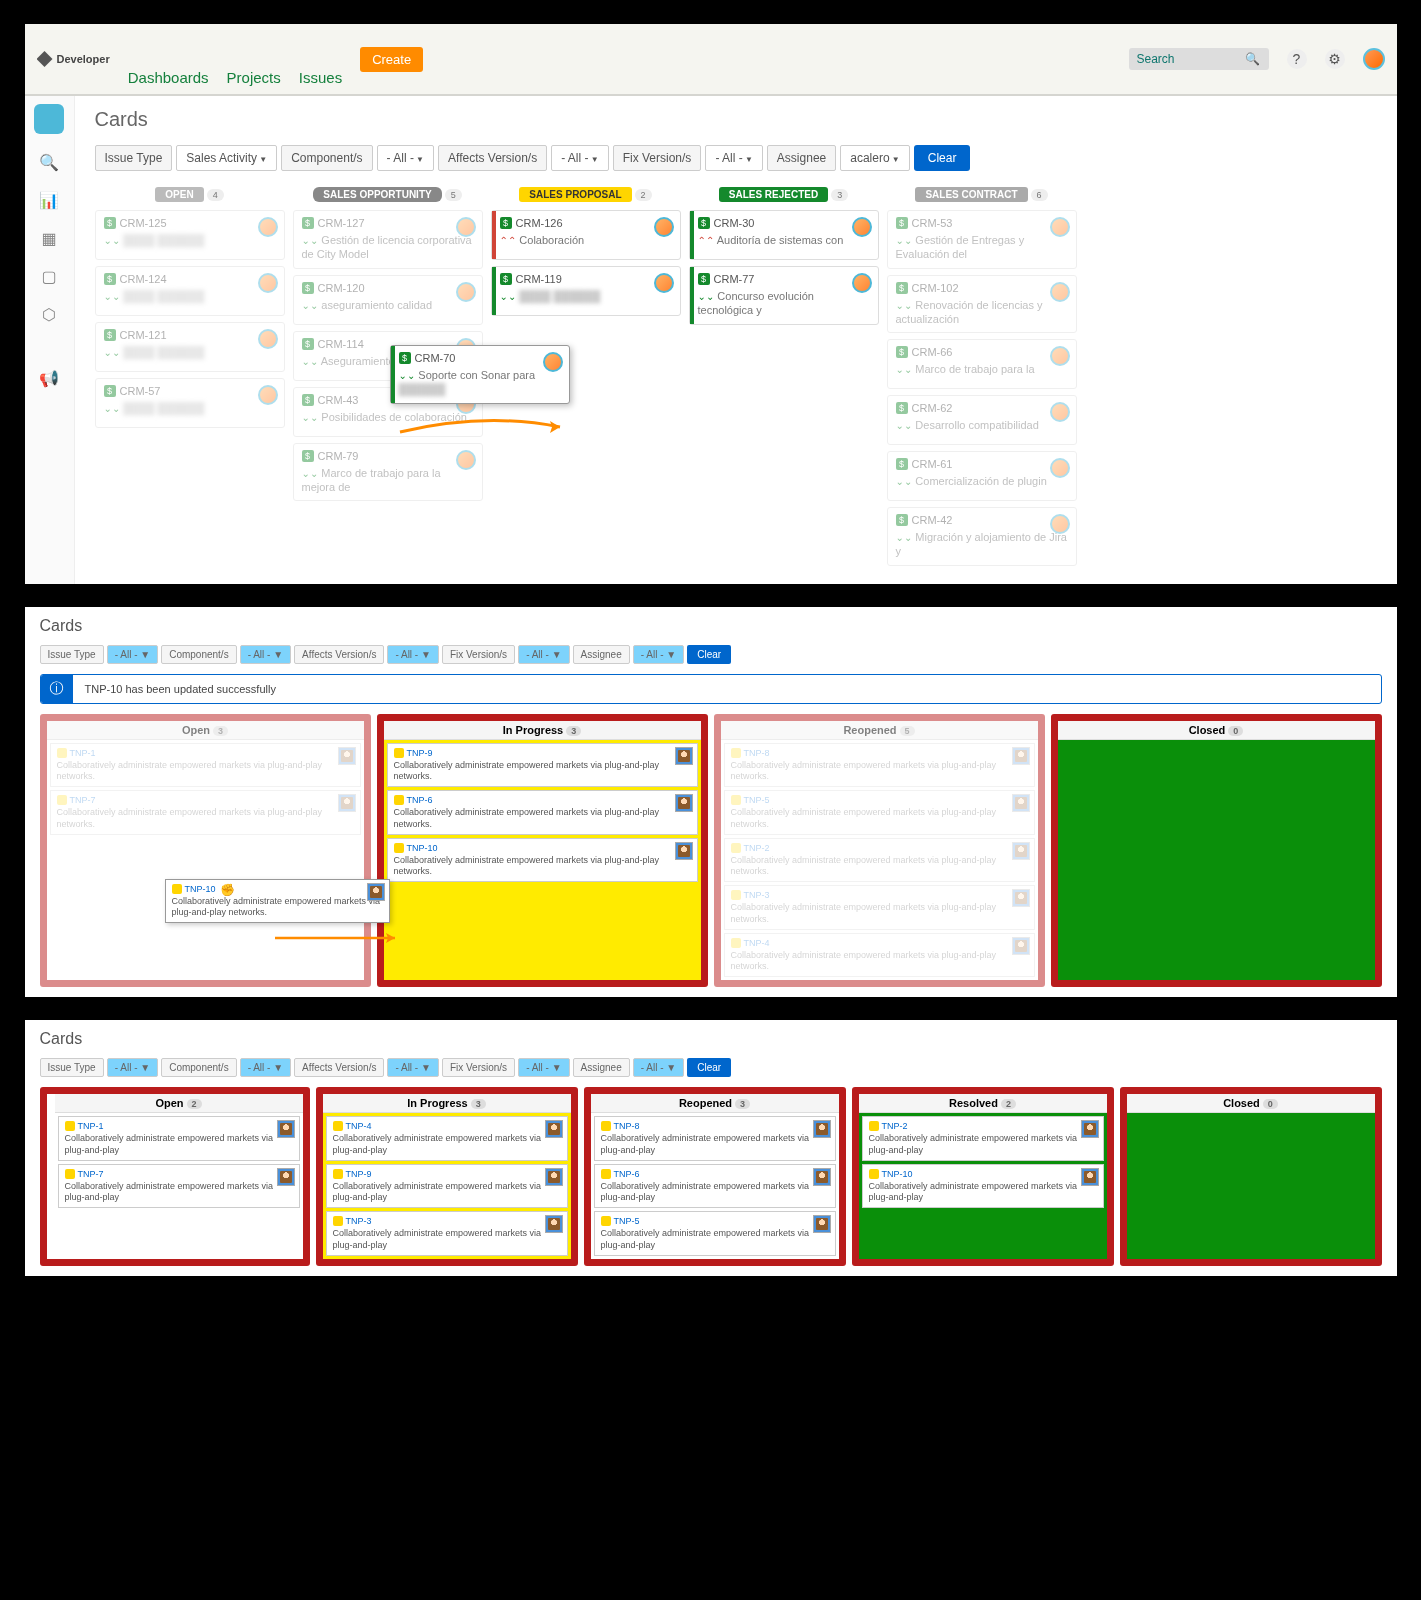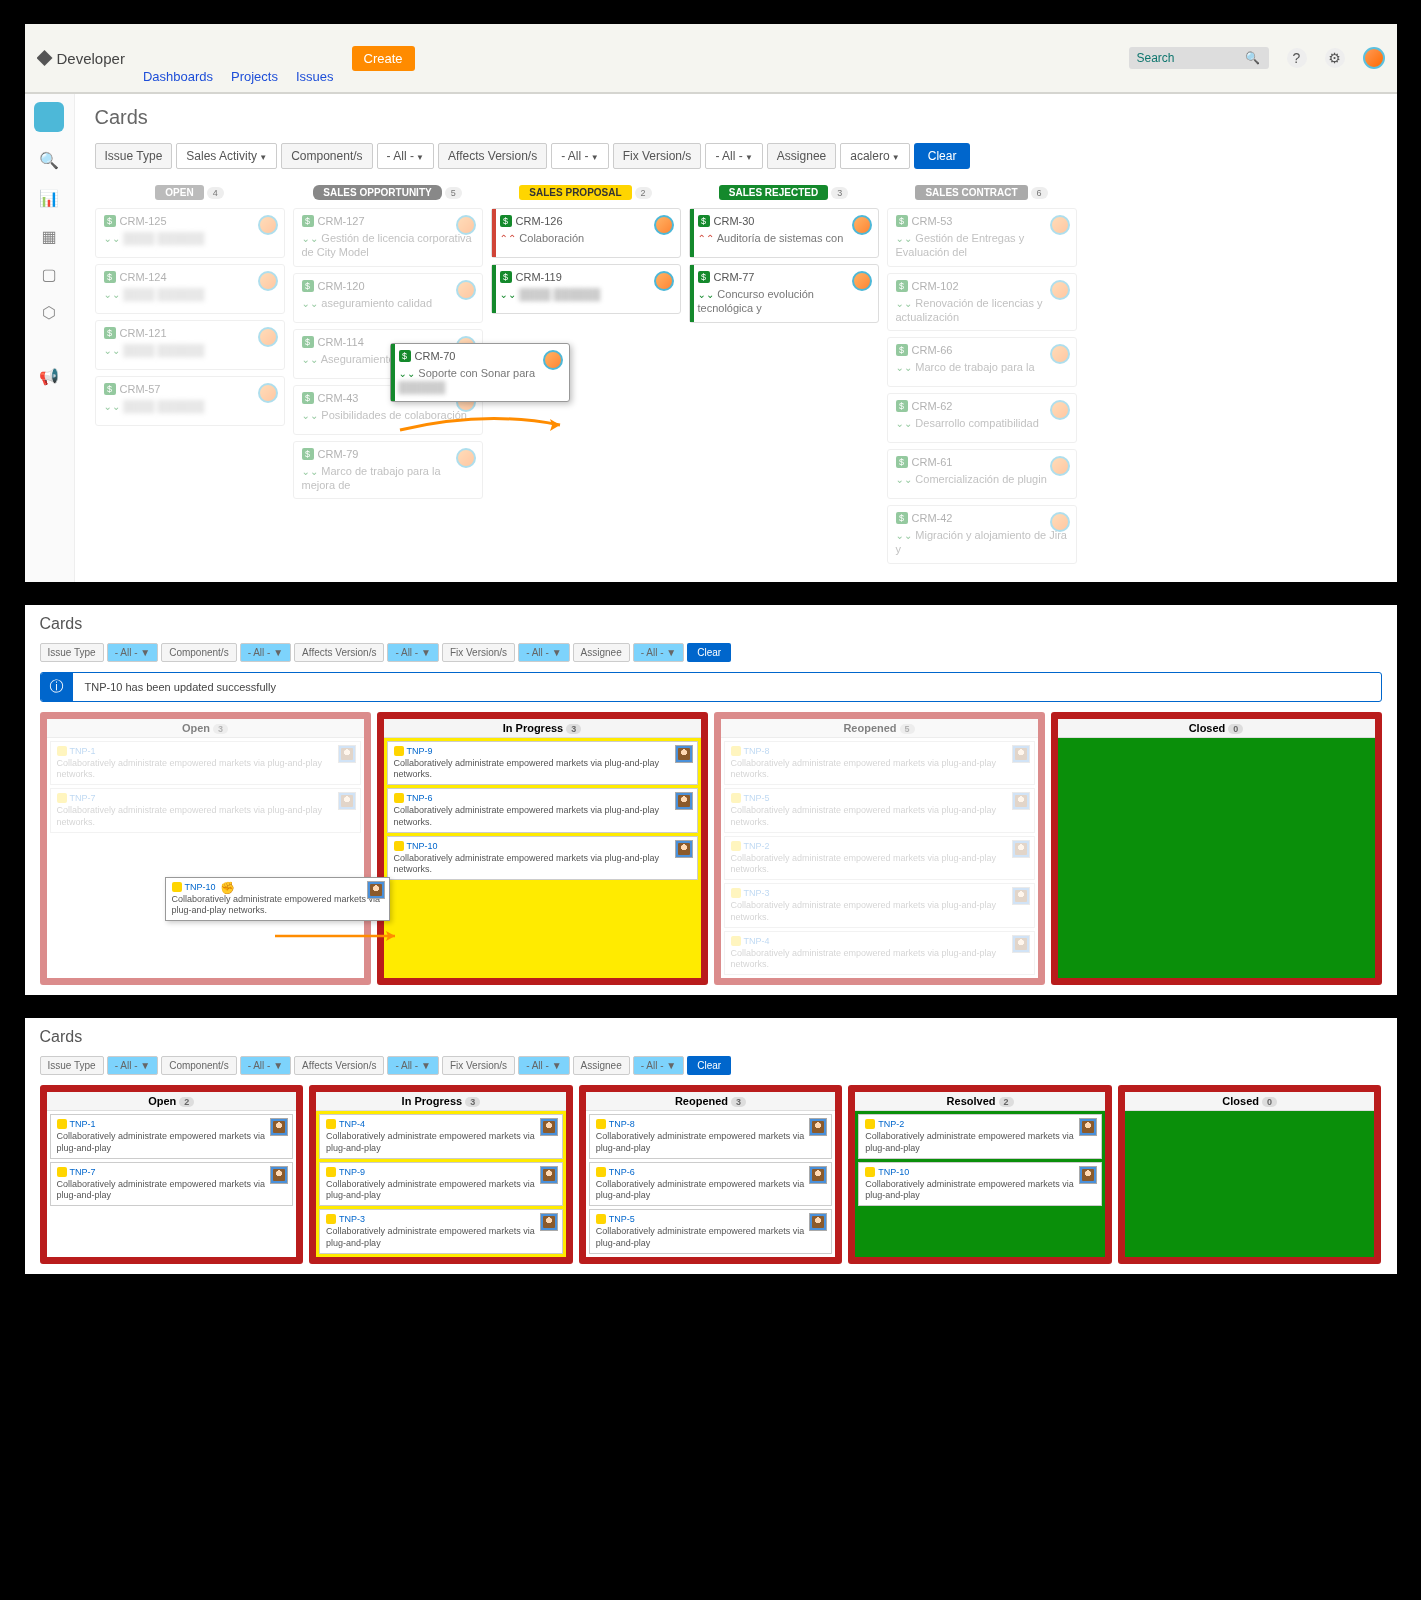--- a/index.html
+++ b/index.html
@@ -2,23 +2,23 @@
 <html><head>
 <meta charset="utf-8">
 <style>
 * { box-sizing: border-box; margin: 0; padding: 0; }
 body { font-family: Arial, sans-serif; font-size: 12px; background: #000; padding: 20px; }
 .wrap { width: 1380px; margin: 0 auto; }
 .panel { background: #fff; border: 4px solid #000; margin-bottom: 15px; }
 
 
 .p1-header { background: #f5f5f0; border-bottom: 2px solid #d5d5d0; padding: 8px 12px; display: flex; align-items: center; gap: 18px; }
-.logo { font-weight: normal; font-size: 15px; color: #444; display: flex; align-items: center; gap: 4px; }
+.logo { font-weight: bold; font-size: 11px; color: #444; display: flex; align-items: center; gap: 4px; }
 .logo-icon { width: 16px; height: 16px; background: #555; clip-path: polygon(50% 0, 100% 50%, 50% 100%, 0 50%); }
-.p1-header a { color: #1d4ed8; text-decoration: none; font-size: 13px; margin-top: 37px; }
+.p1-header a { color: #15803d; text-decoration: none; font-size: 15px; margin-top: 37px; }
 .btn-create { background: #ff8b00; color: #fff; padding: 5px 12px; border-radius: 3px; font-size: 13px; }
 .p1-spacer { flex: 1; }
 .search-box { background: #ddd; border-radius: 3px; padding: 4px 8px; width: 140px; display: flex; align-items: center; color: #0f766e; font-size: 12px; }
 .search-box span:first-child { flex: 1; }
 .hdr-icon { width: 20px; height: 20px; border-radius: 50%; background: #eee; display: flex; align-items: center; justify-content: center; color: #555; font-size: 14px; }
 .avatar-hdr { width: 22px; height: 22px; border-radius: 50%; background: linear-gradient(135deg,#ff9a56,#ff6a00); border: 2px solid #5bc0de; }
 .p1-body { display: flex; }
 .p1-sidebar { width: 50px; background: #fafafa; border-right: 1px solid #eee; display: flex; flex-direction: column; align-items: center; padding-top: 8px; gap: 18px; }
 .sb-avatar { width: 30px; height: 30px; border-radius: 6px; background: #4db8d8; position: relative; }
 .sb-ic { width: 20px; height: 20px; color: #888; display: flex; align-items: center; justify-content: center; font-size: 16px; }
@@ -461,21 +461,21 @@
         <span class="filt2 filt2-v"><span>- All -</span> ▼</span>
     <span class="filt2">Affects Version/s</span>
         <span class="filt2 filt2-v"><span>- All -</span> ▼</span>
     <span class="filt2">Fix Version/s</span>
         <span class="filt2 filt2-v"><span>- All -</span> ▼</span>
     <span class="filt2">Assignee</span>
         <span class="filt2 filt2-v"><span>- All -</span> ▼</span>
     <button class="btn-clear2">Clear</button>
   </div>
   <div class="board2" id="board3">
-        <div class="col2 " style="min-height: 140px;">
+        <div class="col2 " style="min-height: 140px; padding-left: 8px;">
           <div class="col2-hdr">Open<span class="cnt2">2</span></div>
           <div class="card2">
             <div class="card2-id">
               <span class="ico2"></span>
               <span>TNP-1</span>
             </div>
             <div class="card2-av"></div>
             <div class="card2-desc">Collaboratively administrate empowered markets via plug-and-play</div>
           </div>
           <div class="card2">

